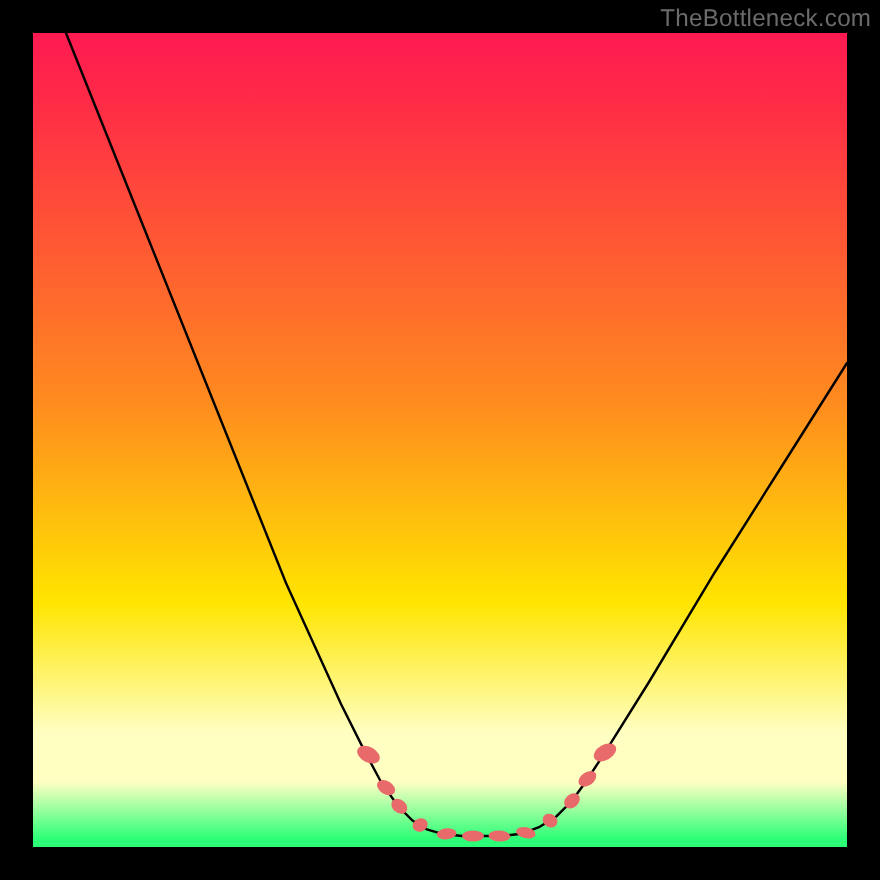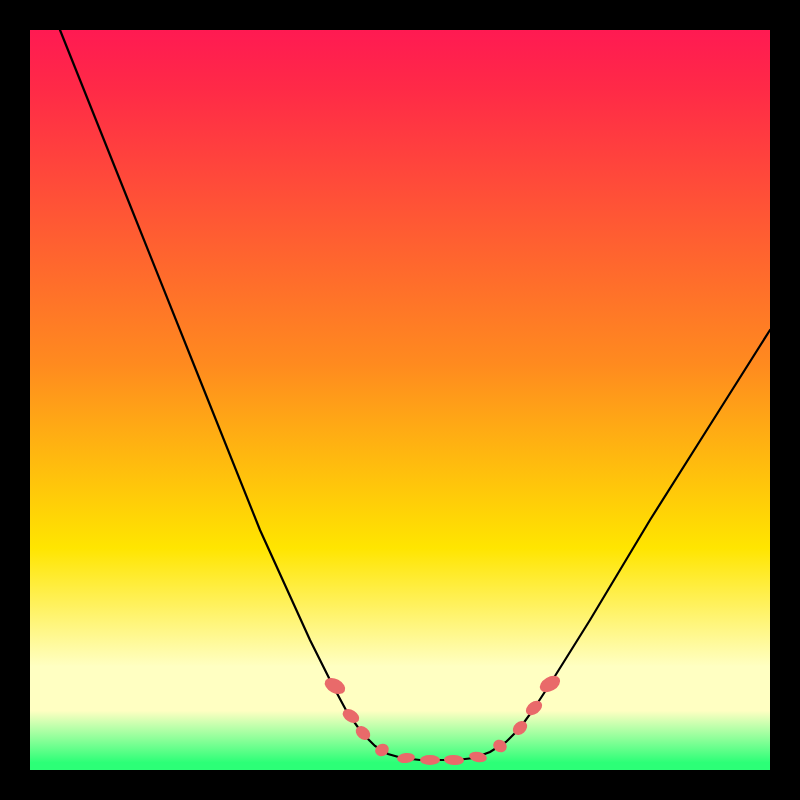--- a/index.html
+++ b/index.html
@@ -83,13 +83,14 @@
           <ellipse cx="400" cy="730" rx="10" ry="5" transform="rotate(0 400 730)" class="bead"></ellipse>
           <ellipse cx="424" cy="730" rx="10" ry="5" transform="rotate(3 424 730)" class="bead"></ellipse>
           <ellipse cx="448" cy="727" rx="9" ry="5" transform="rotate(12 448 727)" class="bead"></ellipse>
           <ellipse cx="470" cy="716" rx="7" ry="6" transform="rotate(30 470 716)" class="bead"></ellipse>
           <ellipse cx="490" cy="698" rx="6" ry="8" transform="rotate(48 490 698)" class="bead"></ellipse>
           <ellipse cx="504" cy="678" rx="6" ry="9" transform="rotate(55 504 678)" class="bead"></ellipse>
           <ellipse cx="520" cy="654" rx="7" ry="11" transform="rotate(60 520 654)" class="bead"></ellipse>
         </g>
     </svg>
   </div>
+  <div class="watermark">TheBottleneck.com</div>
 </div>
 
 </body></html>

